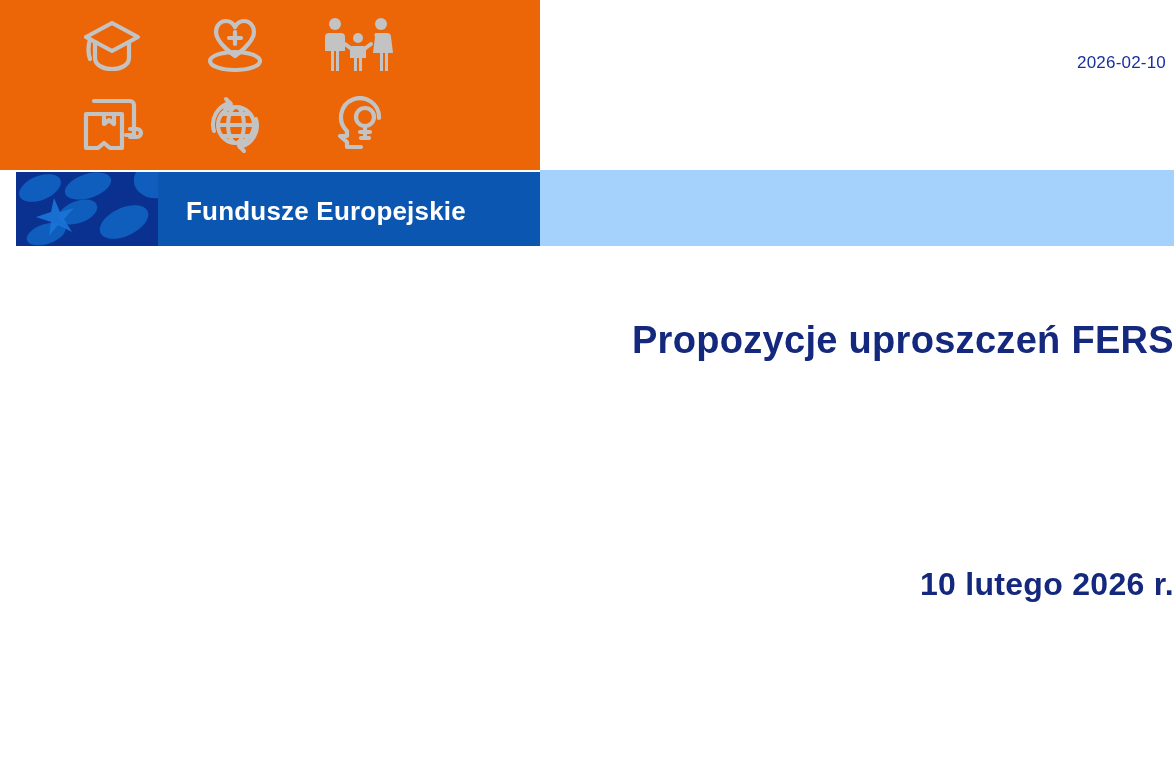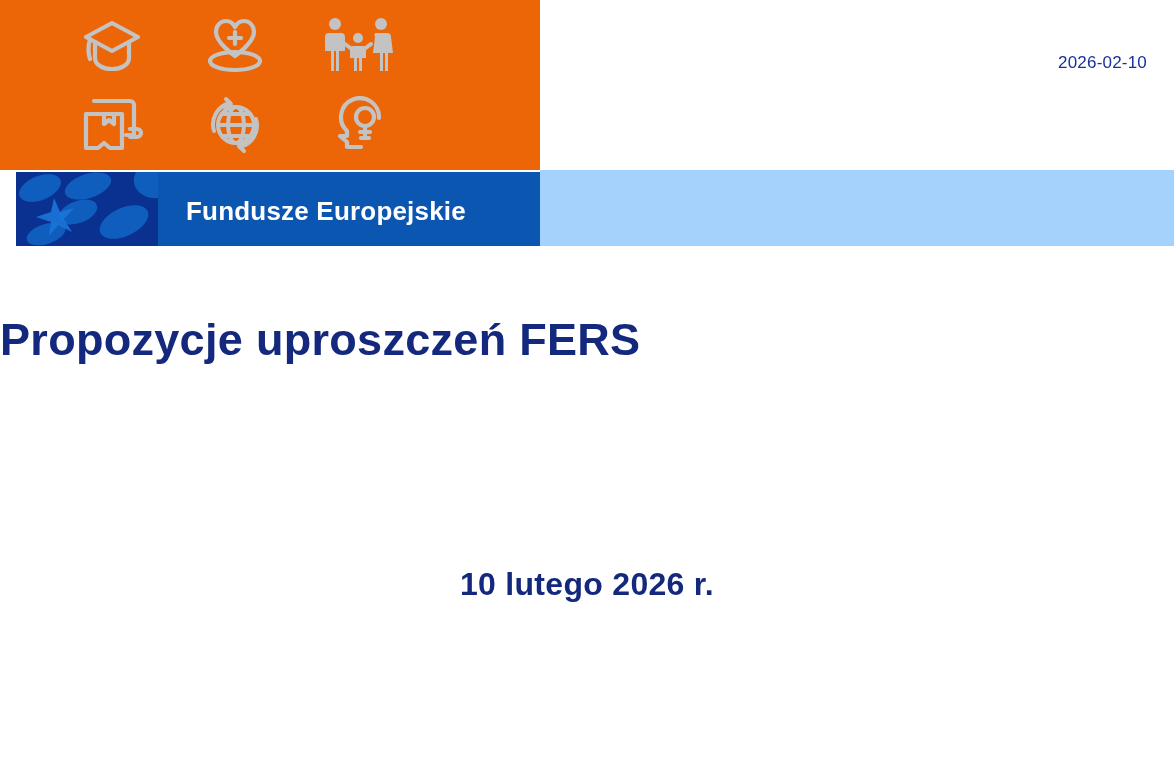--- a/index.html
+++ b/index.html
@@ -12,21 +12,21 @@
     height: 783px;
     position: relative;
     overflow: hidden;
     font-family: "Liberation Sans", sans-serif;
   }
 
   
   .date-top {
     position: absolute;
     top: 53px;
-    right: 27px;
+    right: 8px;
     font-size: 17px;
     color: #18309c;
     font-family: "Liberation Sans", sans-serif;
     letter-spacing: 0.2px;
   }
 
   
   .orange-block {
     position: absolute;
     left: 0;
@@ -102,35 +102,35 @@
     width: 634px;
     height: 76px;
     background: #a5d2fc;
   }
 
   .title-block {
     position: absolute;
     left: 0;
     top: 315px;
     width: 1174px;
-    text-align: left;
+    text-align: right;
     color: #14297d;
-    font-size: 45px;
+    font-size: 38px;
     font-weight: bold;
     line-height: 50px;
     letter-spacing: 0.3px;
   }
   .title-line { display: block; }
 
   .subtitle {
     position: absolute;
     left: 0;
     top: 566px;
     width: 1174px;
-    text-align: center;
+    text-align: right;
     color: #14297d;
     font-size: 32px;
     font-weight: bold;
     letter-spacing: 0.3px;
   }
 
   
   .footer {
     position: absolute;
     left: 0;

